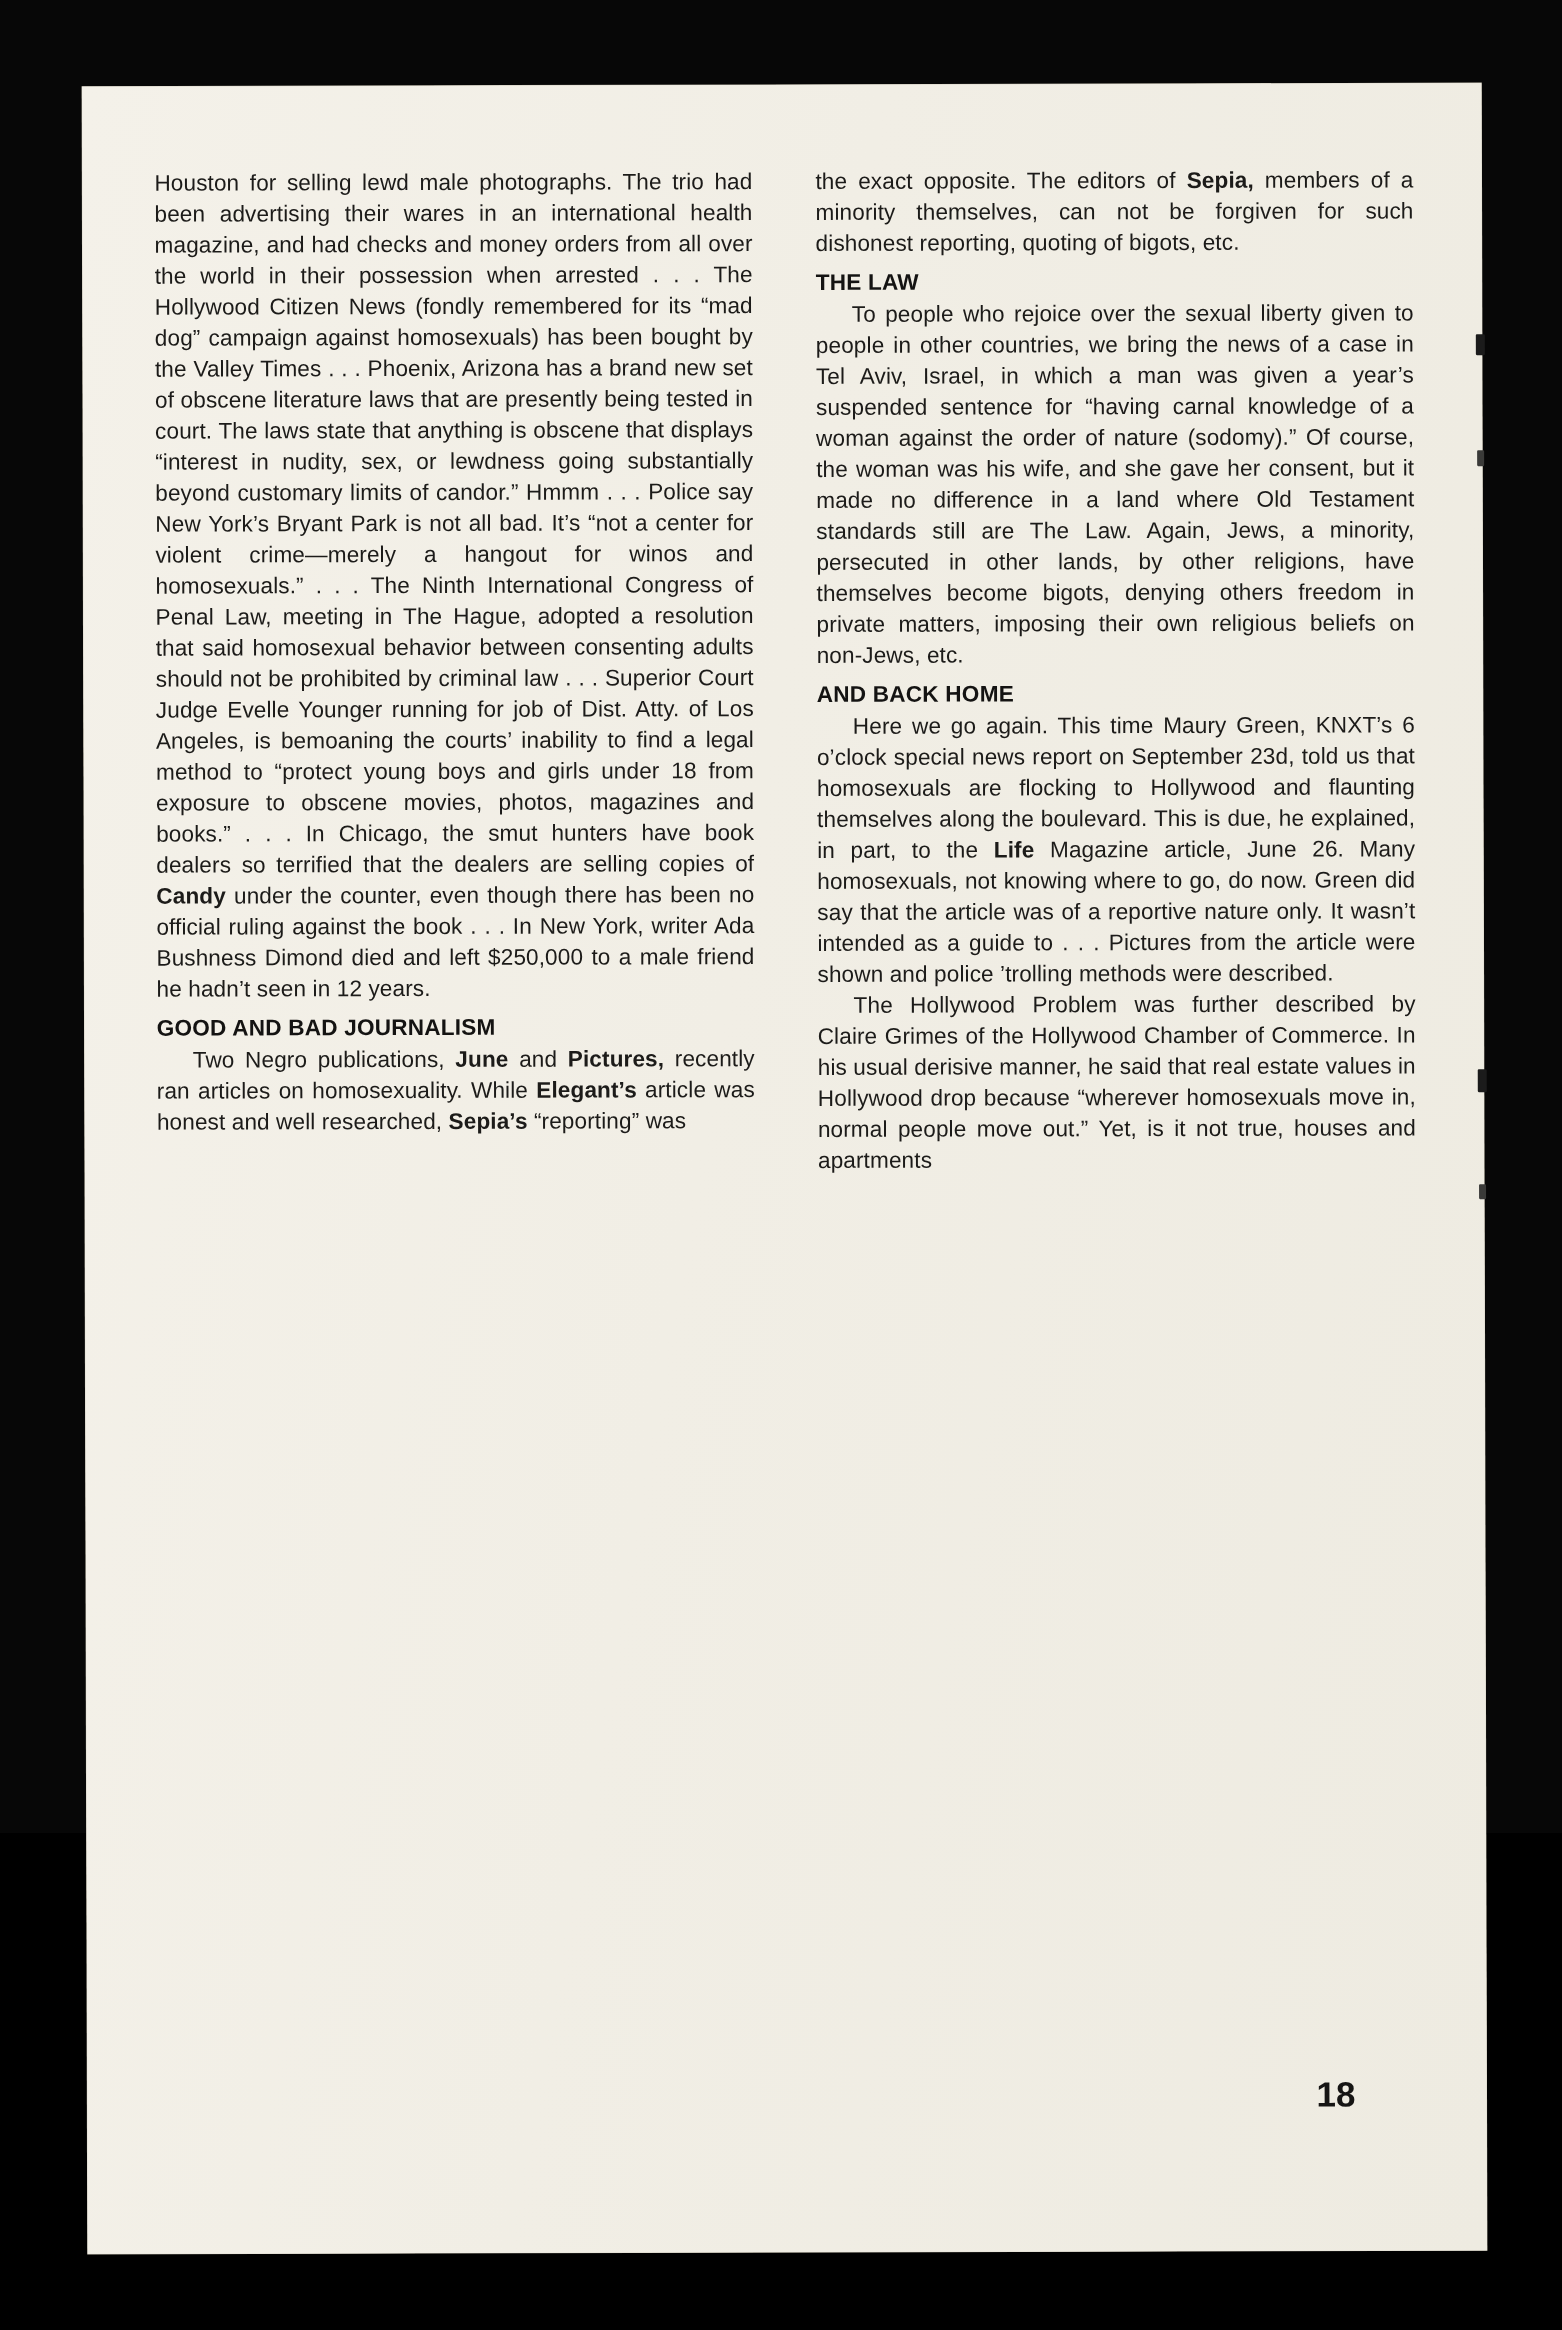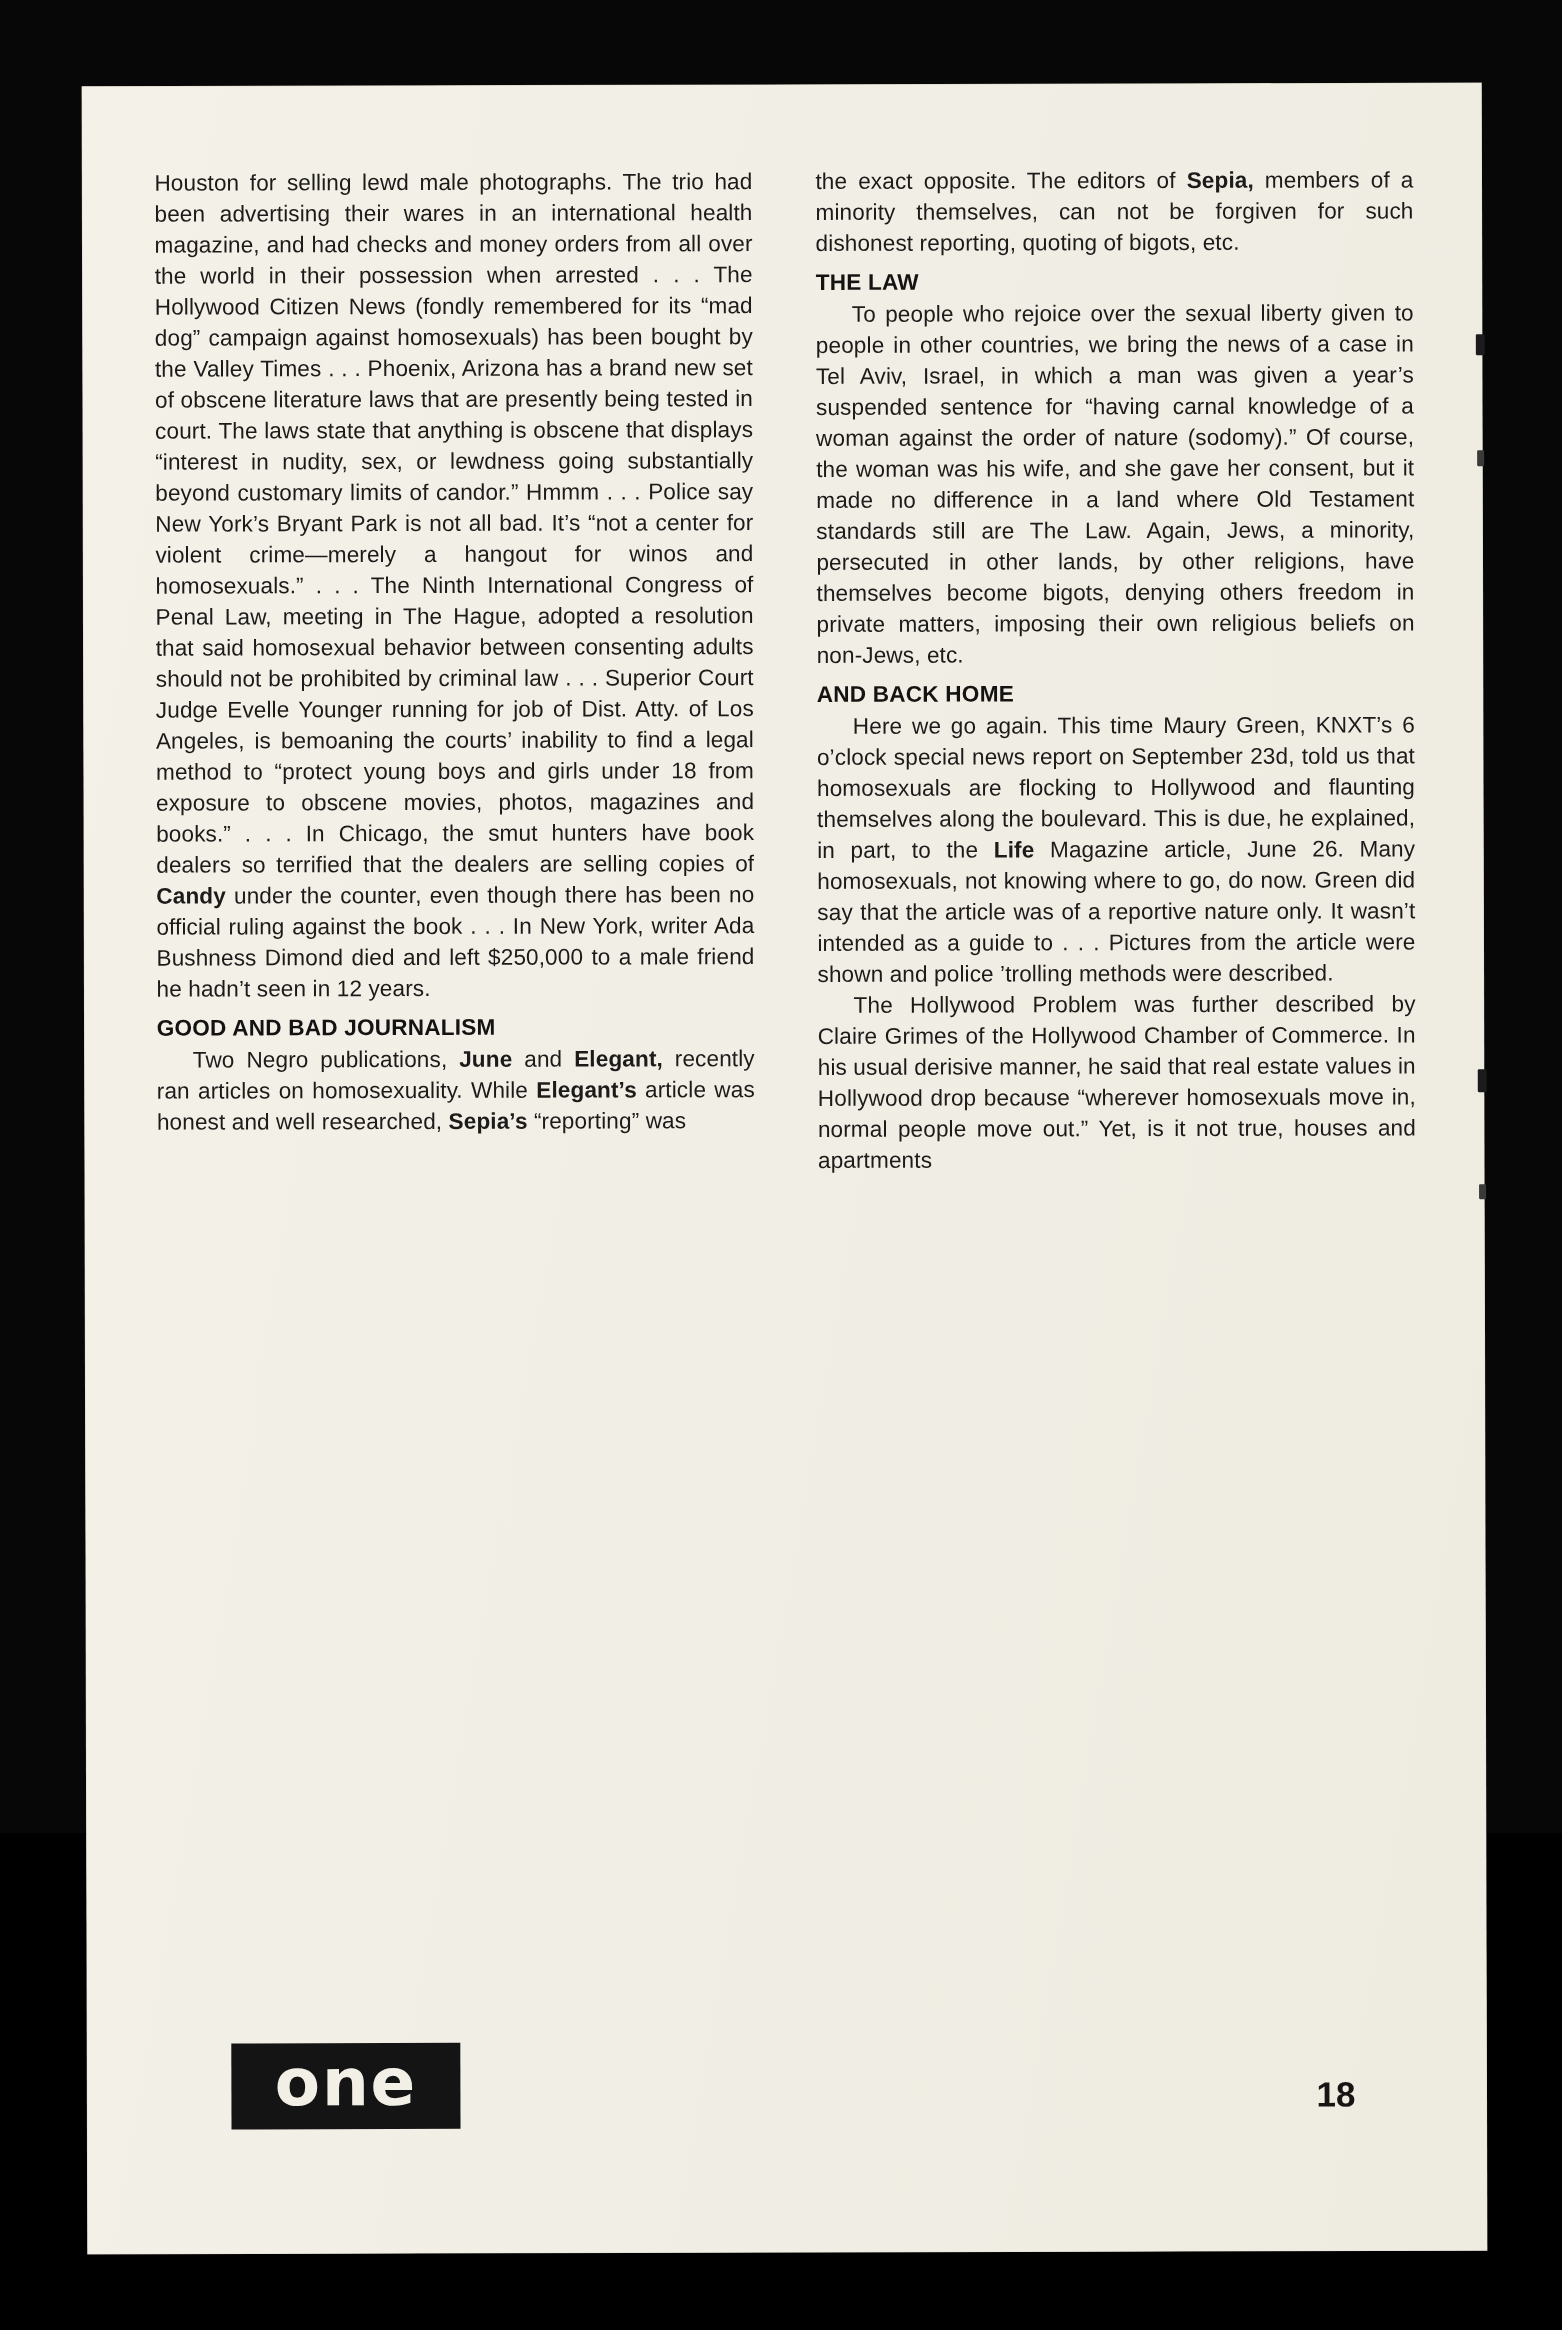--- a/index.html
+++ b/index.html
@@ -120,35 +120,32 @@
     <div class="edge-mark" style="right:-3.4px; top:251px; width:9.2px; height:20.6px;"></div>
     <div class="edge-mark" style="right:-2.3px; top:367px; width:6.9px; height:16px; background:#3a3a38;"></div>
     <div class="edge-mark" style="right:-3.4px; top:986px; width:9.2px; height:23px;"></div>
     <div class="edge-mark" style="right:-2.3px; top:1101px; width:6.9px; height:15px; background:#3a3a38;"></div>
 
     <div id="content">
 
       <div class="col">
         <p>Houston for selling lewd male photographs. The trio had been advertising their wares in an international health magazine, and had checks and money orders from all over the world in their possession when arrested . . . The Hollywood Citizen News (fondly remembered for its “mad dog” campaign against homosexuals) has been bought by the Valley Times . . . Phoenix, Arizona has a brand new set of obscene literature laws that are presently being tested in court. The laws state that anything is obscene that displays “interest in nudity, sex, or lewdness going substantially beyond customary limits of candor.” Hmmm . . . Police say New York’s Bryant Park is not all bad. It’s “not a center for violent crime—merely a hangout for winos and homosexuals.” . . . The Ninth International Congress of Penal Law, meeting in The Hague, adopted a resolution that said homosexual behavior between consenting adults should not be prohibited by criminal law . . . Superior Court Judge Evelle Younger running for job of Dist. Atty. of Los Angeles, is bemoaning the courts’ inability to find a legal method to “protect young boys and girls under 18 from exposure to obscene movies, photos, magazines and books.” . . . In Chicago, the smut hunters have book dealers so terrified that the dealers are selling copies of <b>Candy</b> under the counter, even though there has been no official ruling against the book . . . In New York, writer Ada Bushness Dimond died and left $250,000 to a male friend he hadn’t seen in 12 years.</p>
         <h2>GOOD AND BAD JOURNALISM</h2>
-        <p class="indent">Two Negro publications, <b>June</b> and <b>Elegant,</b> recently ran articles on homosexuality. While <b>Elegant’s</b> article was honest and well researched, <b>Sepia’s</b> “reporting” was</p>
+        <p class="indent">Two Negro publications, <b>June</b> and <b>Pictures,</b> recently ran articles on homosexuality. While <b>Elegant’s</b> article was honest and well researched, <b>Sepia’s</b> “reporting” was</p>
       </div>
 
       <div class="col">
         <p>the exact opposite. The editors of <b>Sepia,</b> members of a minority themselves, can not be forgiven for such dishonest reporting, quoting of bigots, etc.</p>
         <h2>THE LAW</h2>
         <p class="indent">To people who rejoice over the sexual liberty given to people in other countries, we bring the news of a case in Tel Aviv, Israel, in which a man was given a year’s suspended sentence for “having carnal knowledge of a woman against the order of nature (sodomy).” Of course, the woman was his wife, and she gave her consent, but it made no difference in a land where Old Testament standards still are The Law. Again, Jews, a minority, persecuted in other lands, by other religions, have themselves become bigots, denying others freedom in private matters, imposing their own religious beliefs on non-Jews, etc.</p>
         <h2>AND BACK HOME</h2>
         <p class="indent">Here we go again. This time Maury Green, KNXT’s 6 o’clock special news report on September 23d, told us that homosexuals are flocking to Hollywood and flaunting themselves along the boulevard. This is due, he explained, in part, to the <b>Life</b> Magazine article, June 26. Many homosexuals, not knowing where to go, do now. Green did say that the article was of a reportive nature only. It wasn’t intended as a guide to . . . Pictures from the article were shown and police ’trolling methods were described.</p>
         <p class="indent">The Hollywood Problem was further described by Claire Grimes of the Hollywood Chamber of Commerce. In his usual derisive manner, he said that real estate values in Hollywood drop because “wherever homosexuals move in, normal people move out.” Yet, is it not true, houses and apartments</p>
       </div>
 
     </div>
 
-    <div id="logo">
-      <span>one</span>
-    </div>
 
     <div id="pagenum">18</div>
 
   </div>
 </div>
 
 
 </body></html>

